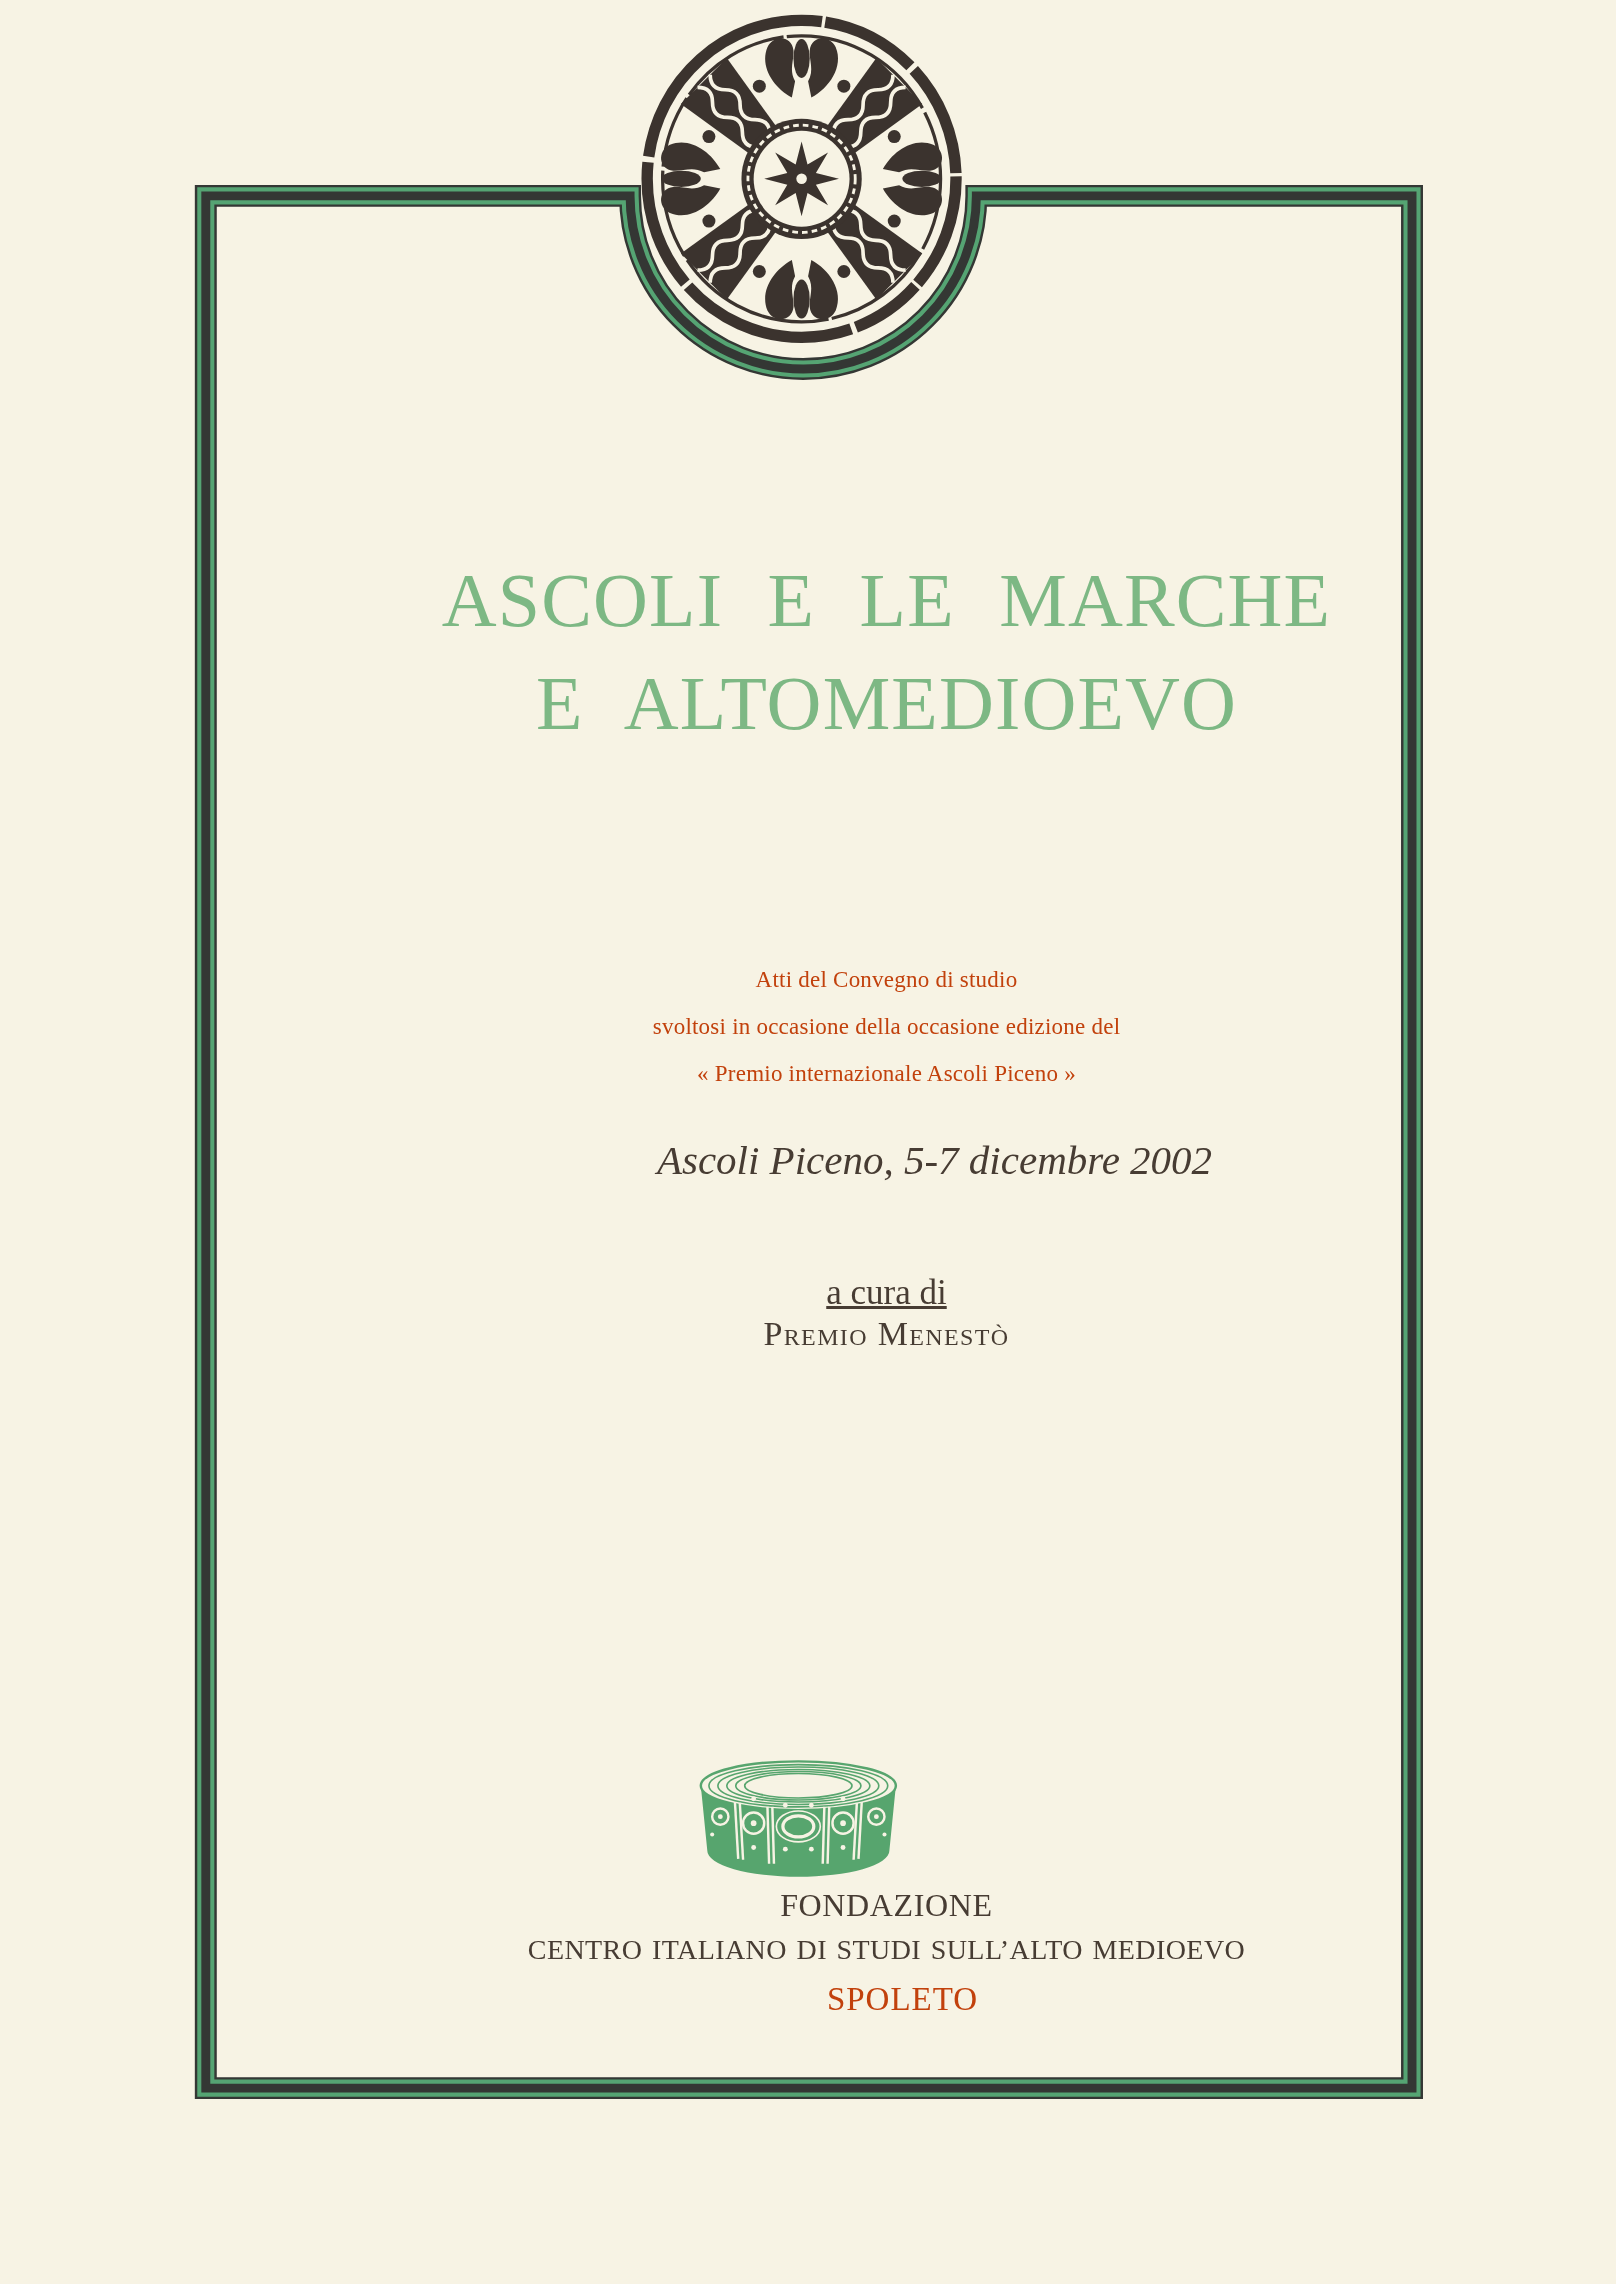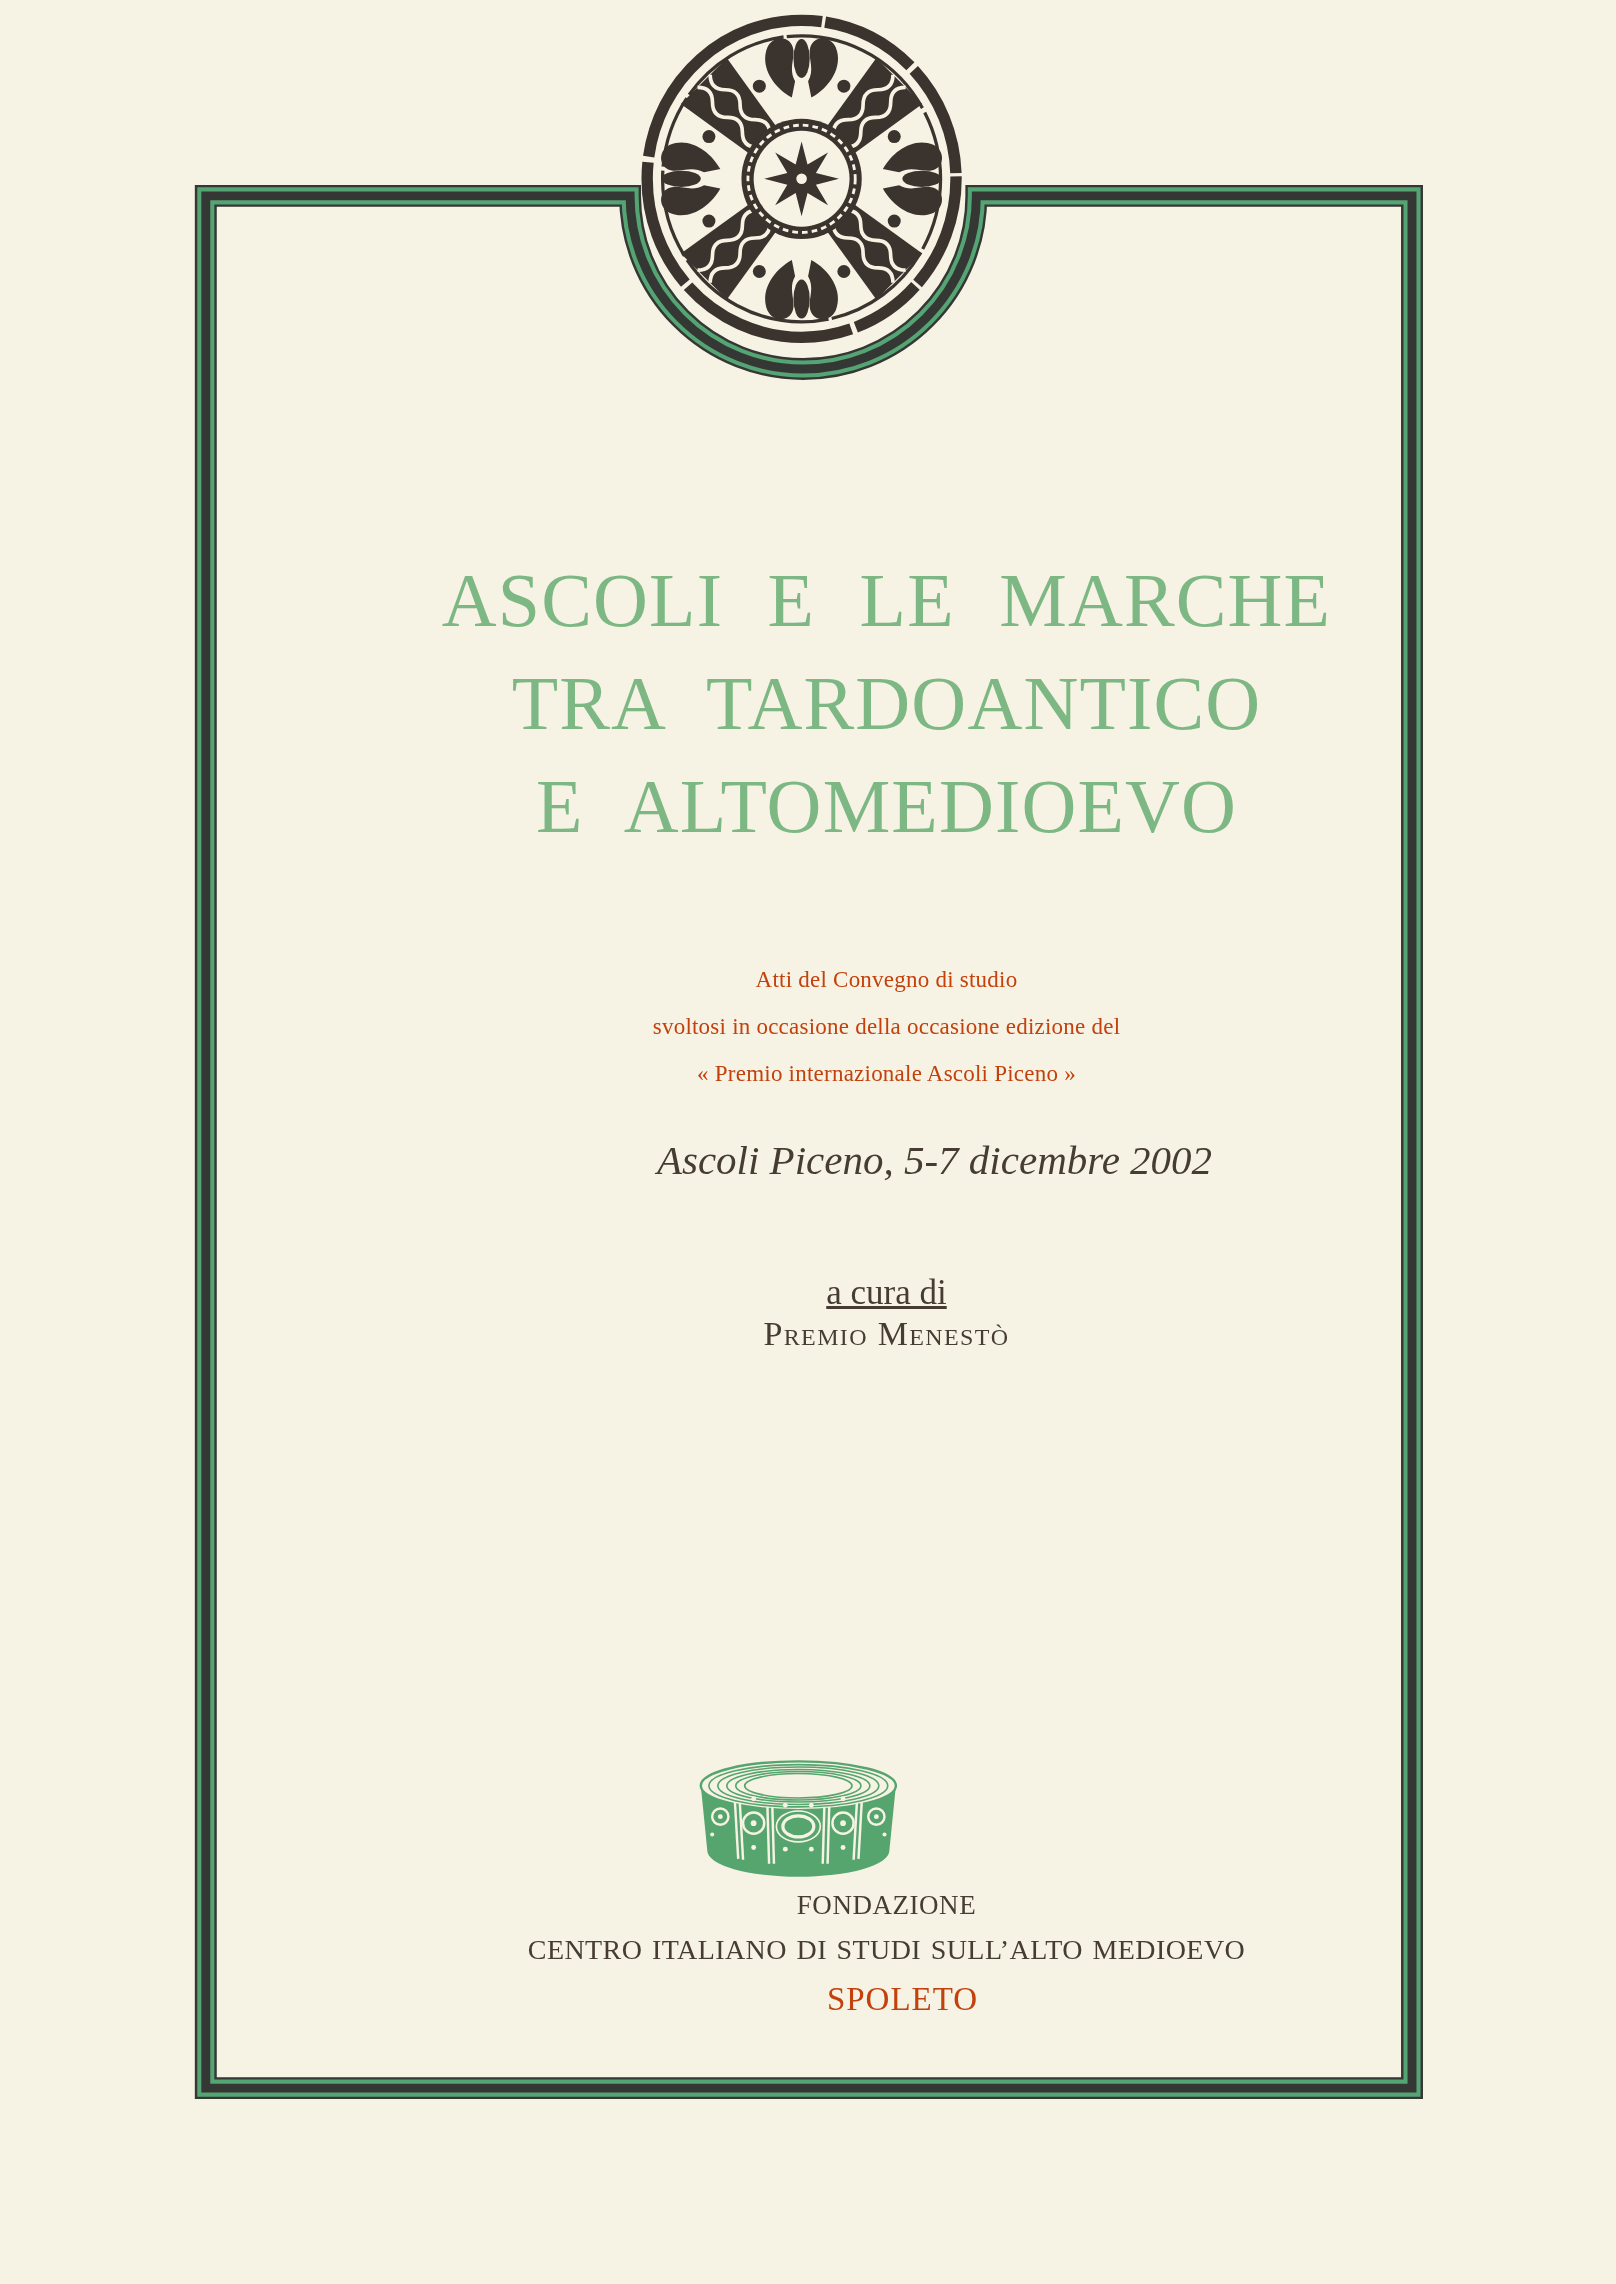--- a/index.html
+++ b/index.html
@@ -37,21 +37,21 @@
     color:#473c33;
     text-decoration:underline;
   }
   .editor{
     top:1311px;
     font-size:34px;line-height:46px;
     font-variant:small-caps;
     letter-spacing:0.04em;
     color:#473c33;
   }
-  .pub1{top:1882px;font-size:27px;line-height:46px;color:#473c33;letter-spacing:0.02em;}
+  .pub1{top:1882px;font-size:32px;line-height:46px;color:#473c33;letter-spacing:0.02em;}
   .pub2{top:1925px;font-size:28px;line-height:49px;color:#473c33;letter-spacing:0.015em;word-spacing:0.08em;}
   .pub3{top:1976px;font-size:33px;line-height:46px;color:#c2410c;letter-spacing:0.03em;margin-left:16px;}
 </style>
 </head>
 <body>
 
 <div class="page">
 
   <svg class="art" viewBox="0 0 1989 2810" aria-hidden="true">
 
@@ -168,21 +168,20 @@
         <circle cx="-16" cy="44" r="3"></circle>
         <circle cx="16" cy="44" r="3"></circle>
         <circle cx="-106" cy="26" r="2.5"></circle>
         <circle cx="106" cy="26" r="2.5"></circle>
       </g>
     </g>
   </svg>
 
   <div class="txt title">
     <div>ASCOLI E LE MARCHE</div>
-    <div>TRA TARDOANTICO</div>
     <div>E ALTOMEDIOEVO</div>
   </div>
 
   <div class="txt subtitle">
     <div>Atti del Convegno di studio</div>
     <div>svoltosi in occasione della occasione edizione del</div>
     <div>« Premio internazionale Ascoli Piceno »</div>
   </div>
 
   <div class="txt date">Ascoli Piceno, 5-7 dicembre 2002</div>

